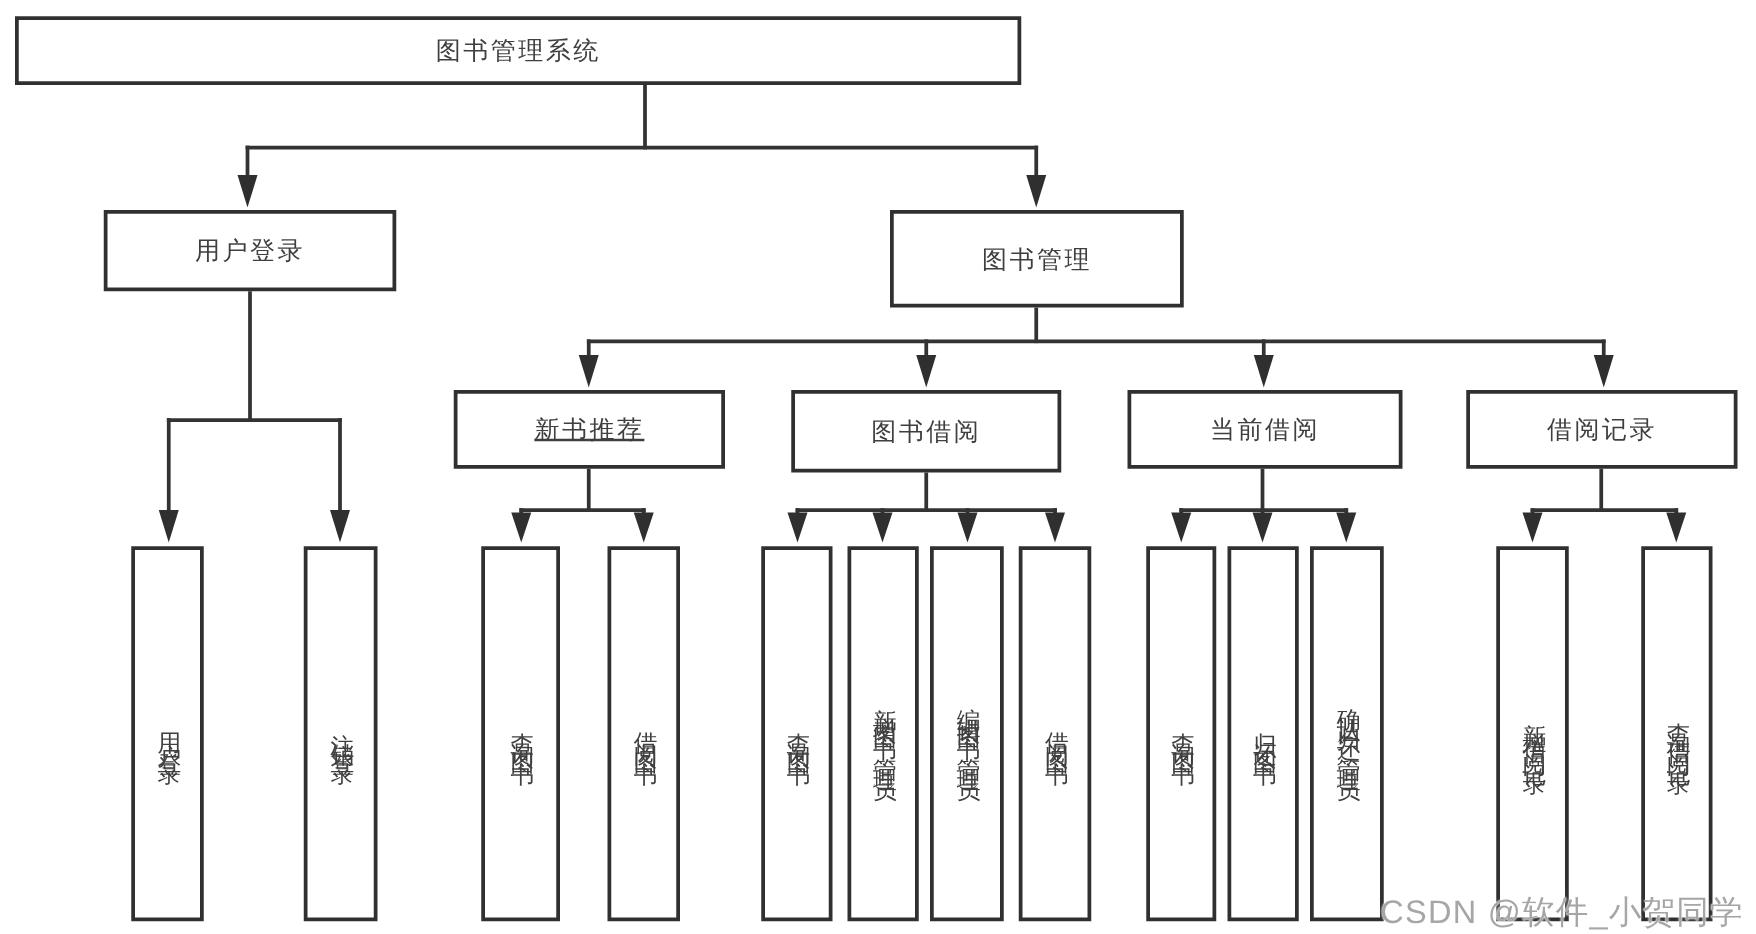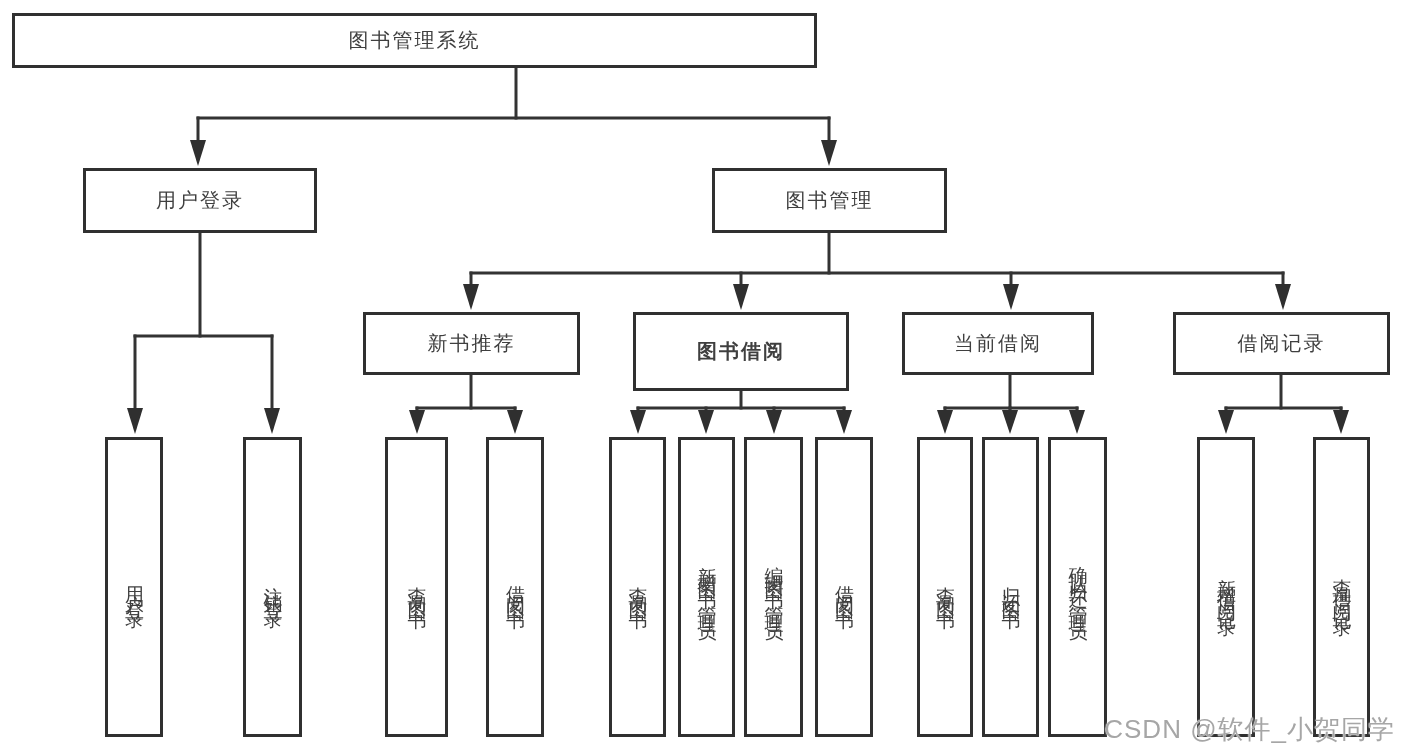--- a/index.html
+++ b/index.html
@@ -145,31 +145,31 @@
     </g>
   </svg>
 
   <div class="box" style="left:12px; top:13px; width:805px; height:55px;">
     <span>图书管理系统</span>
   </div>
 
   <div class="box" style="left:83px; top:168px; width:234px; height:65px;">
     <span>用户登录</span>
   </div>
-  <div class="box" style="left:712px; top:168px; width:235px; height:65px;">
+  <div class="box" style="left:712px; top:168px; width:235px; height:78px;">
     <span>图书管理</span>
   </div>
 
-  <div class="box" style="left:363px; top:312px; width:217px; height:63px;">
+  <div class="box" style="left:363px; top:312px; width:217px; height:63px;text-decoration:underline;">
     <span>新书推荐</span>
   </div>
-  <div class="box" style="left:633px; top:312px; width:216px; height:79px;font-weight:bold;">
+  <div class="box" style="left:633px; top:312px; width:216px; height:66px;">
     <span>图书借阅</span>
   </div>
-  <div class="box" style="left:902px; top:312px; width:192px; height:63px;">
+  <div class="box" style="left:902px; top:312px; width:220px; height:63px;">
     <span>当前借阅</span>
   </div>
   <div class="box" style="left:1173px; top:312px; width:217px; height:63px;">
     <span>借阅记录</span>
   </div>
 
   <div class="box vert" style="left:105px; top:437px; width:58px; height:300px;">
     <span>用户登录</span>
   </div>
   <div class="box vert" style="left:243px; top:437px; width:59px; height:300px;">

